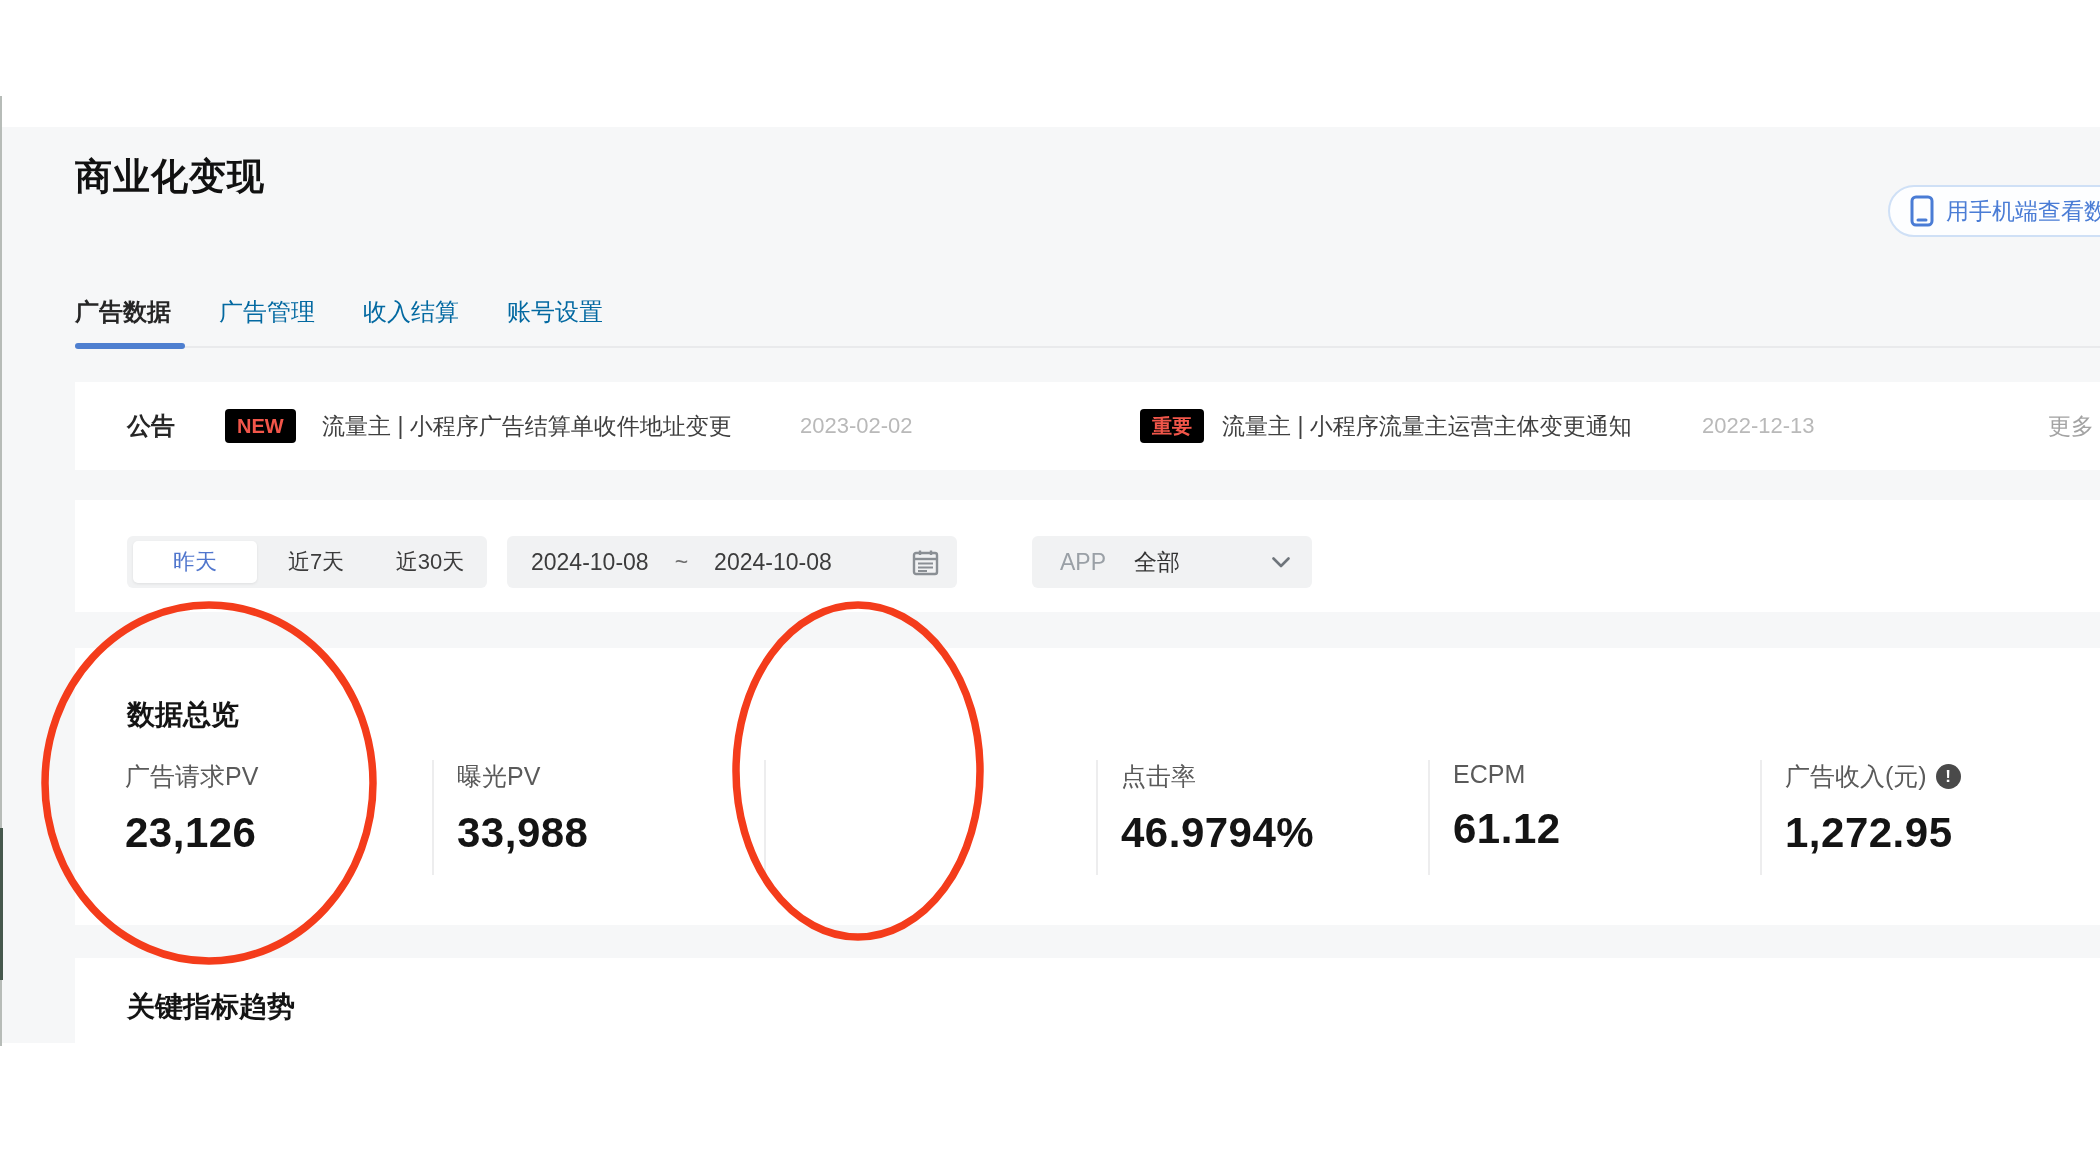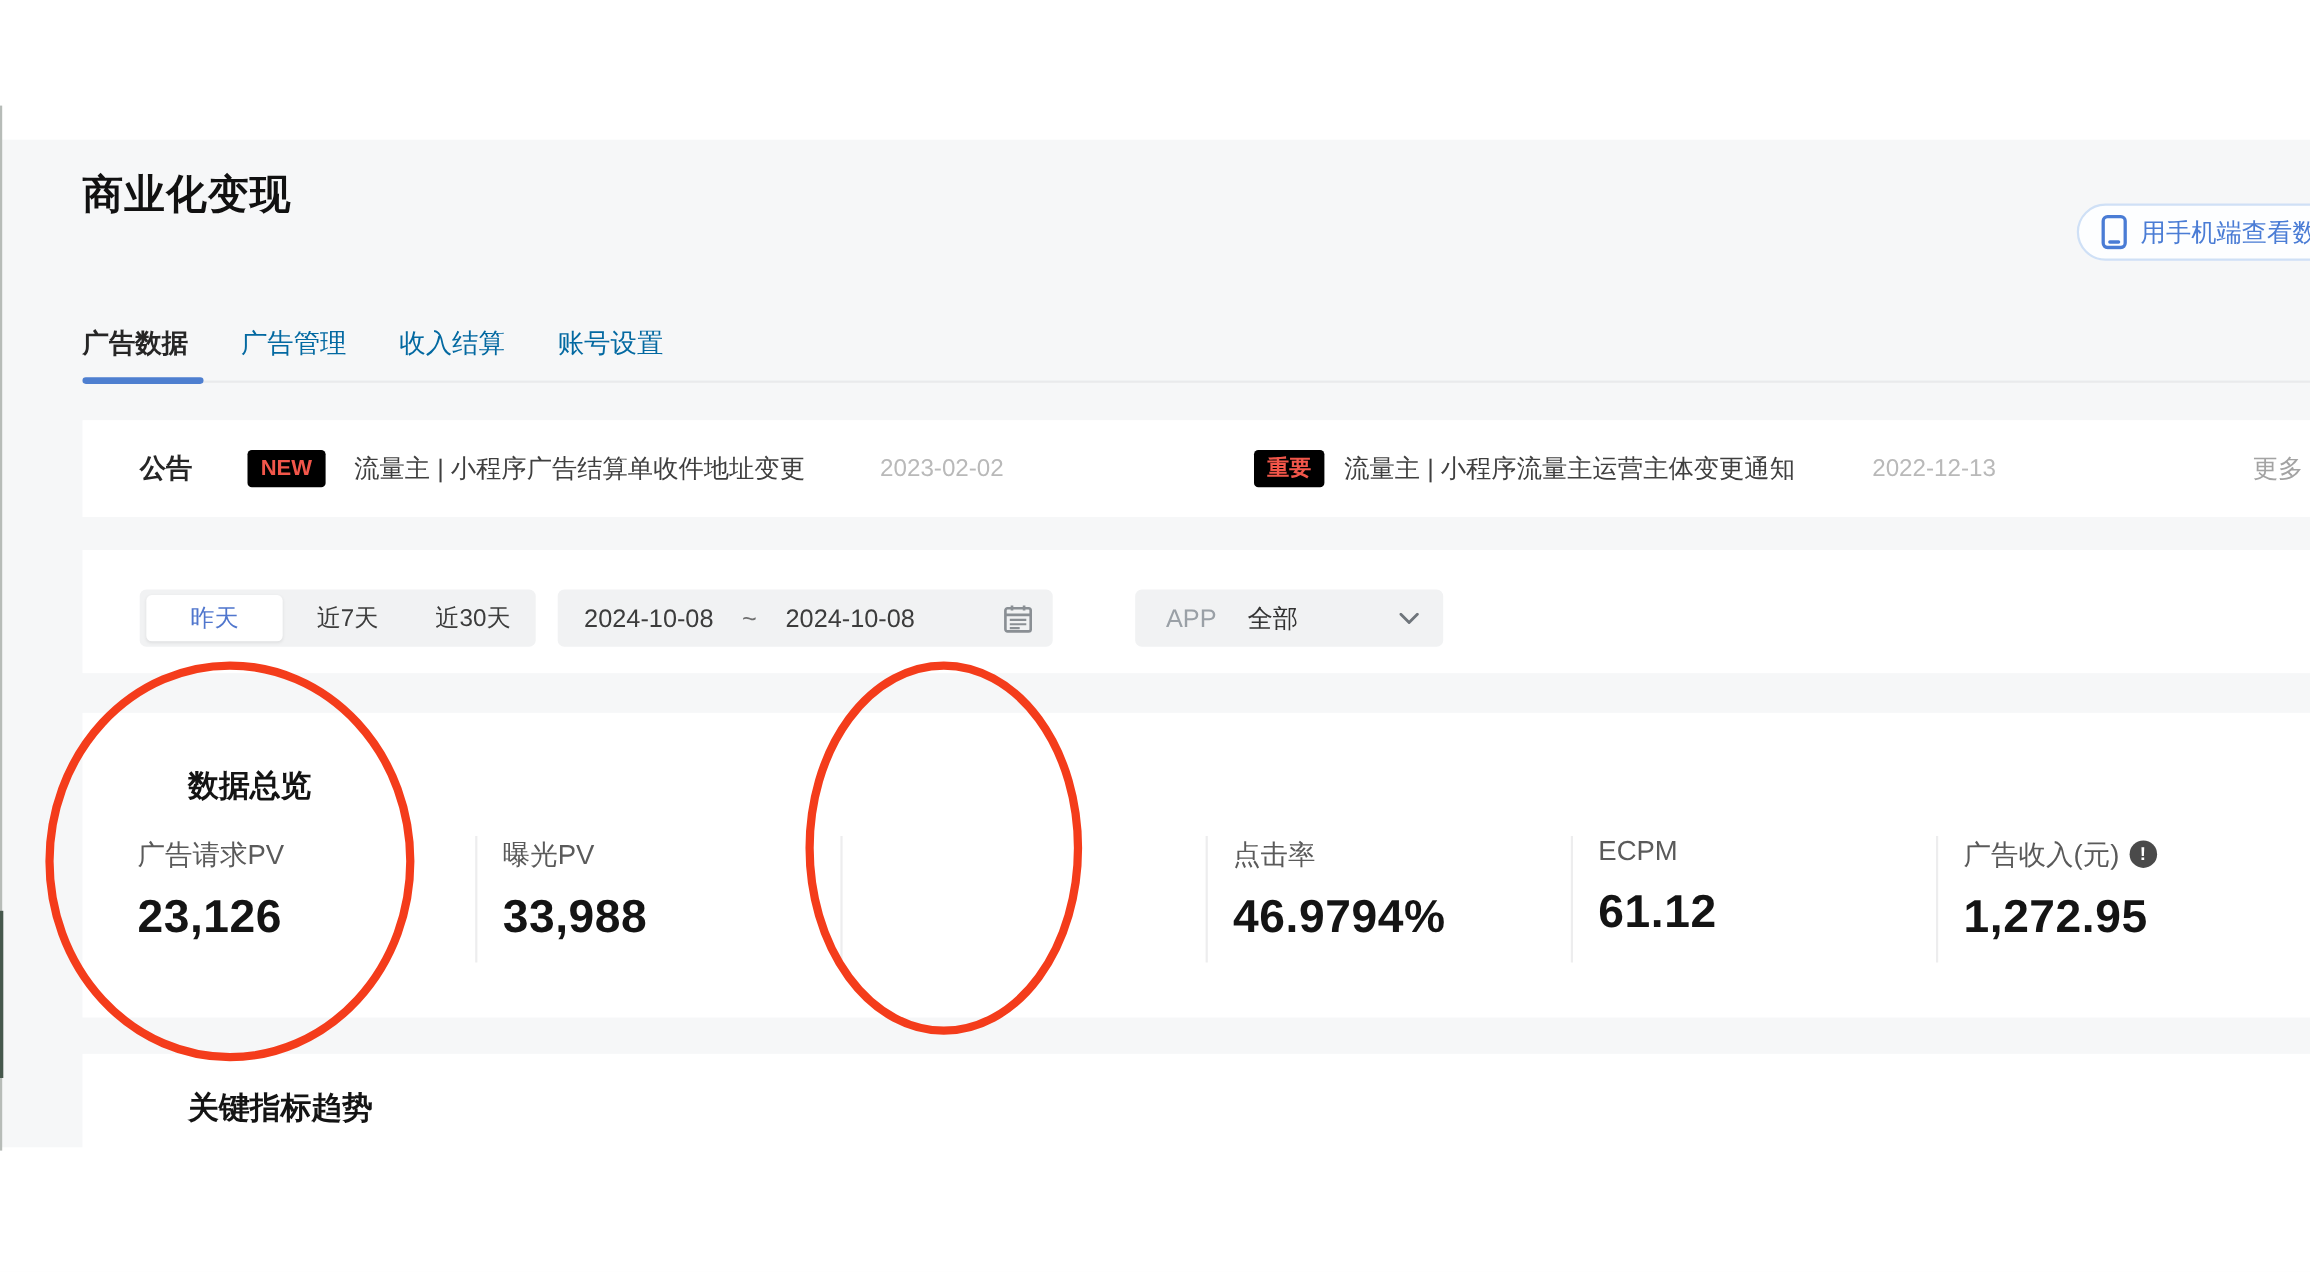--- a/index.html
+++ b/index.html
@@ -63,21 +63,21 @@
     display:flex;align-items:center;padding:0 18px 0 24px;box-sizing:border-box;font-size:23px;color:#3c3c3c;cursor:pointer;}
   .daterange .sep{margin:0 26px;color:#6f6f6f;}
   .daterange svg{margin-left:auto;}
   .appsel{position:absolute;left:957px;top:36px;width:280px;height:52px;background:#f1f2f3;border-radius:6px;
     display:flex;align-items:center;padding:0 22px 0 28px;box-sizing:border-box;font-size:23px;cursor:pointer;text-align:right;}
   .appsel .app-label{color:#9aa0a6;margin-right:28px;}
   .appsel .app-value{color:#333333;}
   .appsel svg{margin-left:auto;}
 
   
-  .sec-title{position:absolute;left:52px;font-size:28px;font-weight:700;color:#141414;margin-left:44px;}
+  .sec-title{position:absolute;left:52px;font-size:28px;font-weight:700;color:#141414;}
   .ov-title{top:48px;}
   .metric{position:absolute;top:112px;}
   .metric .m-label{font-size:25px;color:#5a5a5a;white-space:nowrap;display:flex;align-items:center;gap:9px;}
   .metric .m-value{margin-top:16px;font-size:42px;font-weight:700;color:#141414;letter-spacing:.5px;white-space:nowrap;}
   .m-1{left:50px;}.m-2{left:382px;}.m-3{left:714px;}.m-4{left:1046px;}.m-5{left:1378px;}.m-6{left:1710px;}
   .mdiv{position:absolute;top:112px;width:2px;height:115px;background:#ededee;}
   .d-2{left:357px;}.d-3{left:689px;}.d-4{left:1021px;}.d-5{left:1353px;}.d-6{left:1685px;}
   .info-dot{display:inline-flex;align-items:center;justify-content:center;width:25px;height:25px;border-radius:50%;
     background:#4a4a4a;color:#ffffff;font-size:17px;font-weight:700;cursor:pointer;}
 

